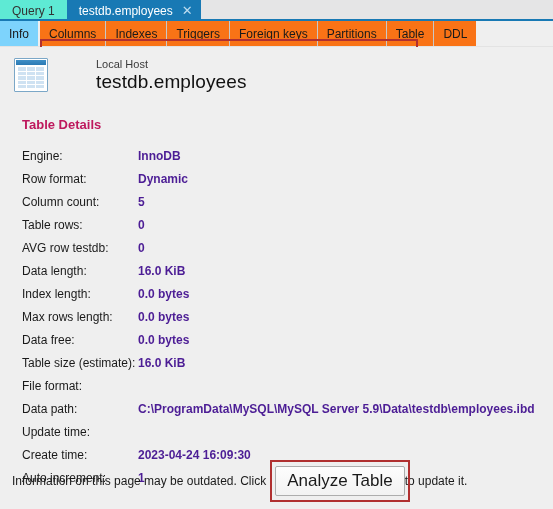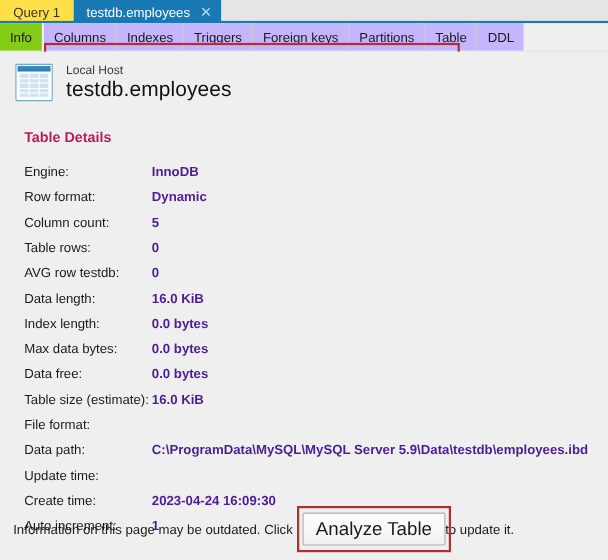--- a/index.html
+++ b/index.html
@@ -34,21 +34,21 @@
   }
   .tab {
     display: flex;
     align-items: center;
     padding: 0 12px;
     font-size: 12px;
     color: #333;
     white-space: nowrap;
   }
   .tab-inactive {
-    background: #fde047;
+    background: #5eead4;
   }
   .tab-active {
     background: #1879b4;
     color: #ffffff;
     padding-right: 8px;
   }
   .tab-close {
     margin-left: 9px;
     font-size: 13px;
     line-height: 1;
@@ -69,25 +69,25 @@
     display: flex;
     align-items: center;
     justify-content: center;
     padding: 0 9px;
     font-size: 12px;
     color: #1a1a1a;
     white-space: nowrap;
     box-sizing: border-box;
   }
   .subtab-selected {
-    background: #84cc16;
+    background: #7dd3fc;
     text-align: right;
   }
   .subtab-normal {
-    background: #c4b5fd;
+    background: #f97316;
     border-left: 1px solid #c8c8c8;
   }
   .subtab-normal:first-of-type {
     border-left: none;
   }
   .subtab-group {
     display: flex;
     align-items: stretch;
     margin-left: 2px;
   }
@@ -108,20 +108,21 @@
     padding: 0;
     background: #efefef;
     height: calc(509px - 21px - 25px);
     position: relative;
   }
 
   .header-block {
     display: flex;
     align-items: center;
     padding: 11px 0 0 14px;
+    gap: 36px;
   }
   .table-icon {
     width: 34px;
     height: 34px;
     flex: 0 0 34px;
     position: relative;
     border: 1px solid #7ba7c7;
     box-sizing: border-box;
     background: #ffffff;
     border-radius: 1px;
@@ -323,21 +324,21 @@
       </tr>
       <tr>
         <td class="detail-label">Data length:</td>
         <td class="detail-value">16.0 KiB</td>
       </tr>
       <tr>
         <td class="detail-label">Index length:</td>
         <td class="detail-value">0.0 bytes</td>
       </tr>
       <tr>
-        <td class="detail-label">Max data bytes:</td>
+        <td class="detail-label">Max rows length:</td>
         <td class="detail-value">0.0 bytes</td>
       </tr>
       <tr>
         <td class="detail-label">Data free:</td>
         <td class="detail-value">0.0 bytes</td>
       </tr>
       <tr>
         <td class="detail-label">Table size (estimate):</td>
         <td class="detail-value">16.0 KiB</td>
       </tr>

